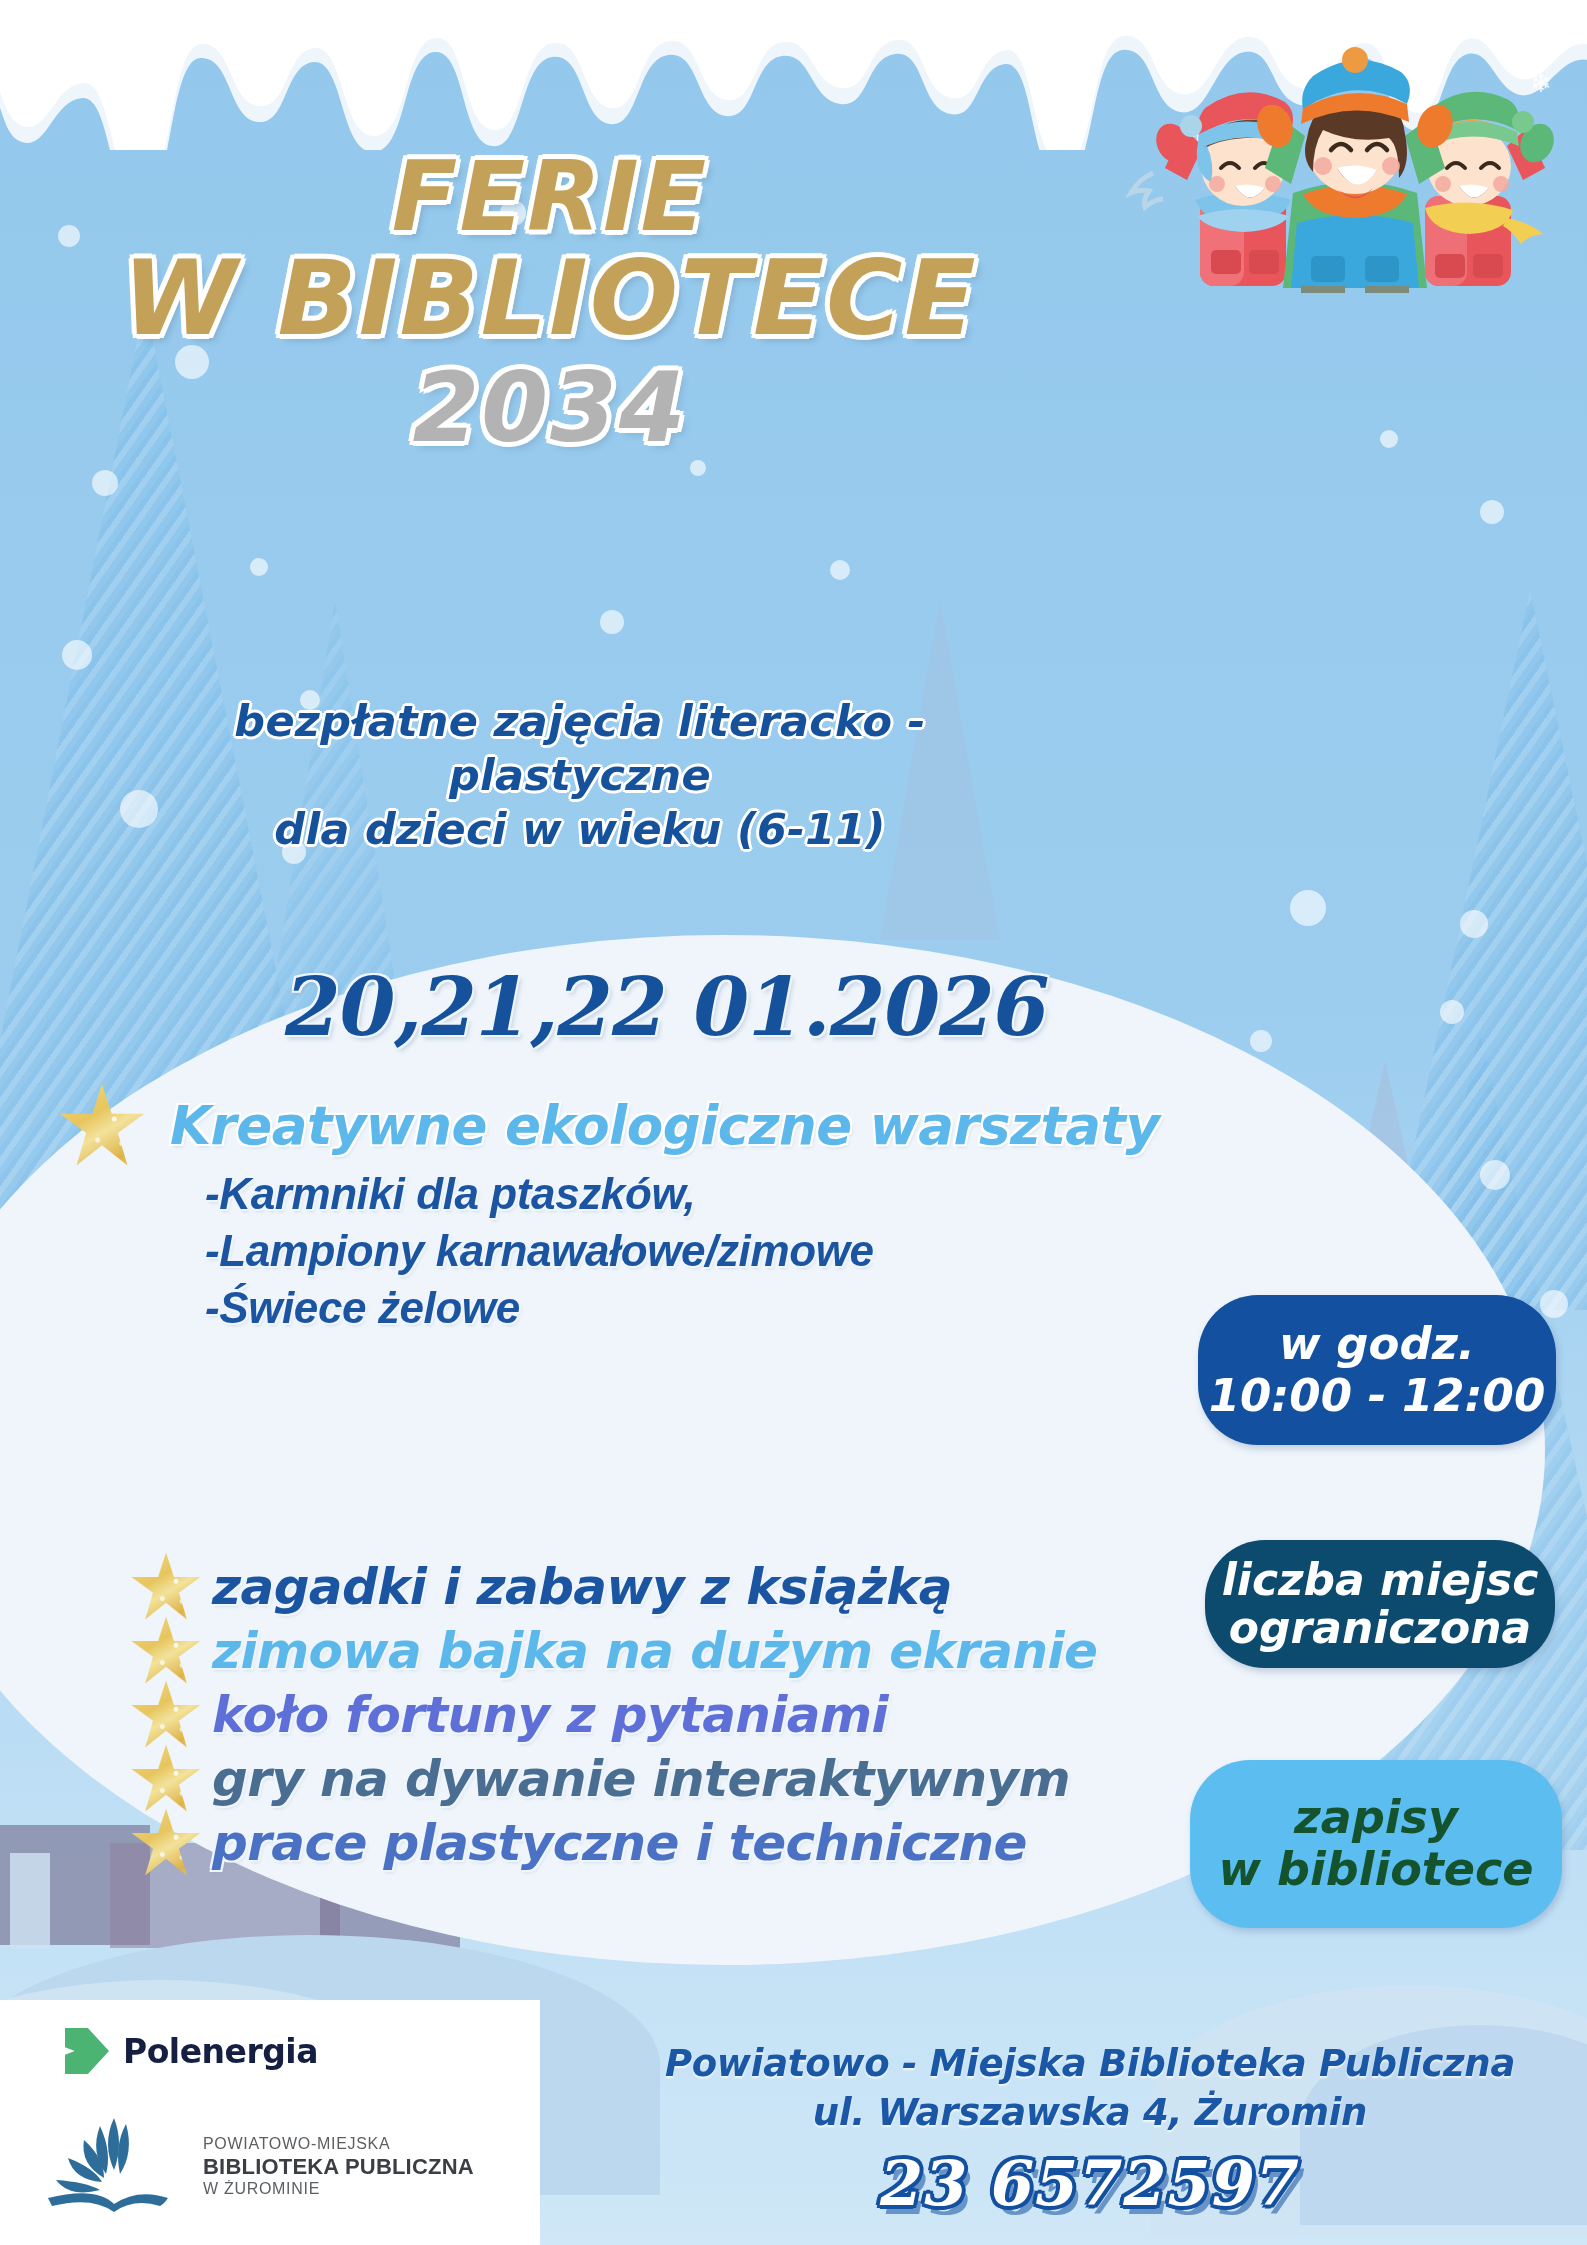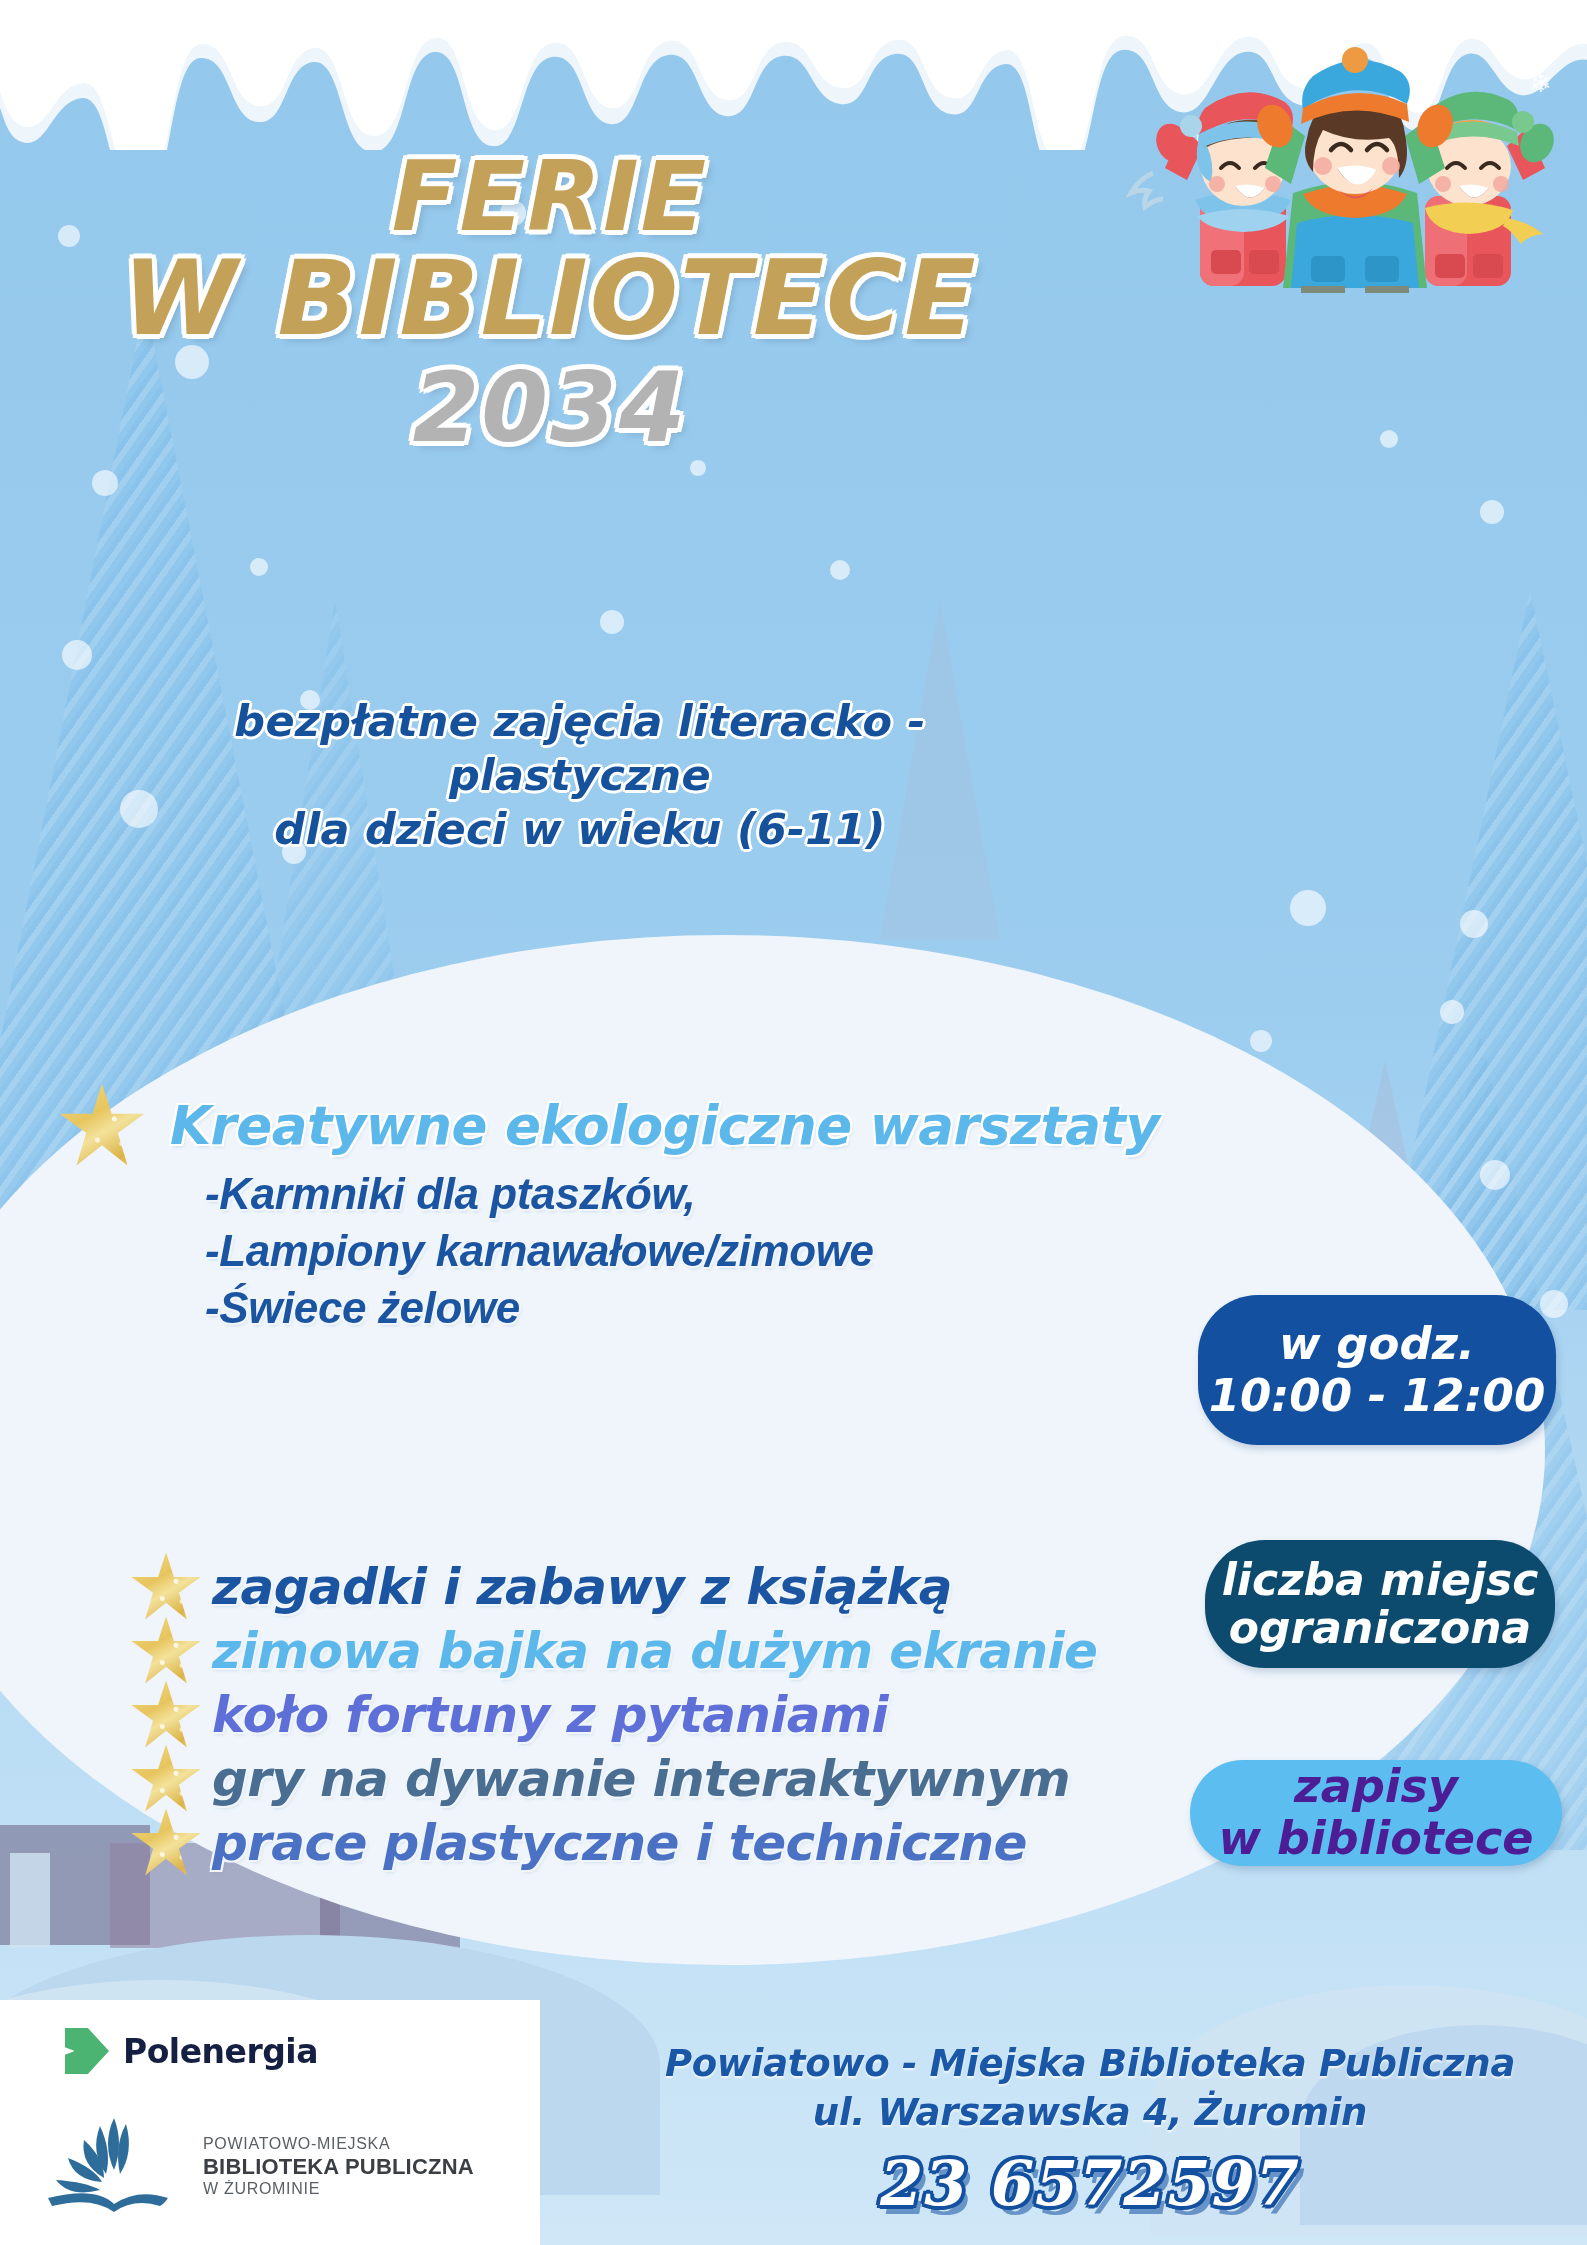--- a/index.html
+++ b/index.html
@@ -108,21 +108,21 @@
   #star-head{position:absolute;left:58px;top:1082px;}
   
   .badge{
     position:absolute;display:flex;flex-direction:column;align-items:center;
     justify-content:center;text-align:center;border-radius:60px;
     font-family:"DejaVu Sans",sans-serif;font-weight:bold;font-style:italic;
     box-shadow:2px 4px 7px rgba(80,110,150,.28);
   }
   #badge-hours{left:1198px;top:1295px;width:358px;height:150px;background:#1450a0;color:#fff;font-size:45px;line-height:1.15;}
   #badge-limit{left:1205px;top:1540px;width:350px;height:128px;background:#0c4a6e;color:#fff;font-size:44px;line-height:1.08;}
-  #badge-signup{left:1190px;top:1760px;width:372px;height:106px;background:#5cbdf0;color:#4c1d95;font-size:46px;line-height:1.12;}
+  #badge-signup{left:1190px;top:1760px;width:372px;height:168px;background:#5cbdf0;color:#14532d;font-size:46px;line-height:1.12;}
   
   .footer-card{
     position:absolute;left:0;bottom:0;width:540px;height:245px;background:#fff;
   }
   .pol-logo{position:absolute;left:65px;top:28px;display:flex;align-items:center;gap:14px;}
   .pol-mark{width:44px;height:46px;background:#4cb472;
      -webkit-clip-path:polygon(0 0,52% 0,100% 50%,52% 100%,0 100%,0 58%,22% 50%,0 42%);
      clip-path:polygon(0 0,52% 0,100% 50%,52% 100%,0 100%,0 58%,22% 50%,0 42%);}
   .pol-name{font-family:"DejaVu Sans",sans-serif;font-weight:bold;font-size:33px;color:#141f42;letter-spacing:-.5px;}
   .lib-logo{position:absolute;left:40px;top:112px;display:flex;align-items:center;gap:28px;}
@@ -318,20 +318,21 @@
     <div class="h-ferie">FERIE</div>
     <div class="h-biblio">W BIBLIOTECE</div>
     <div class="h-year">2034</div>
   </div>
 
   <div class="subtitle">
     <div>bezpłatne zajęcia literacko - plastyczne</div>
     <div>dla dzieci w wieku (6-11)</div>
   </div>
 
+  <div class="date" id="date1">20,21,22 01.2026</div>
   <div class="star big" id="star-head"></div>
   <div class="act-head">Kreatywne ekologiczne warsztaty</div>
   <div class="sub-list">
     <div>-Karmniki dla ptaszków,</div>
     <div>-Lampiony karnawałowe/zimowe</div>
     <div>-Świece żelowe</div>
   </div>
 
   <div class="bullets">
     <div class="bullet">

